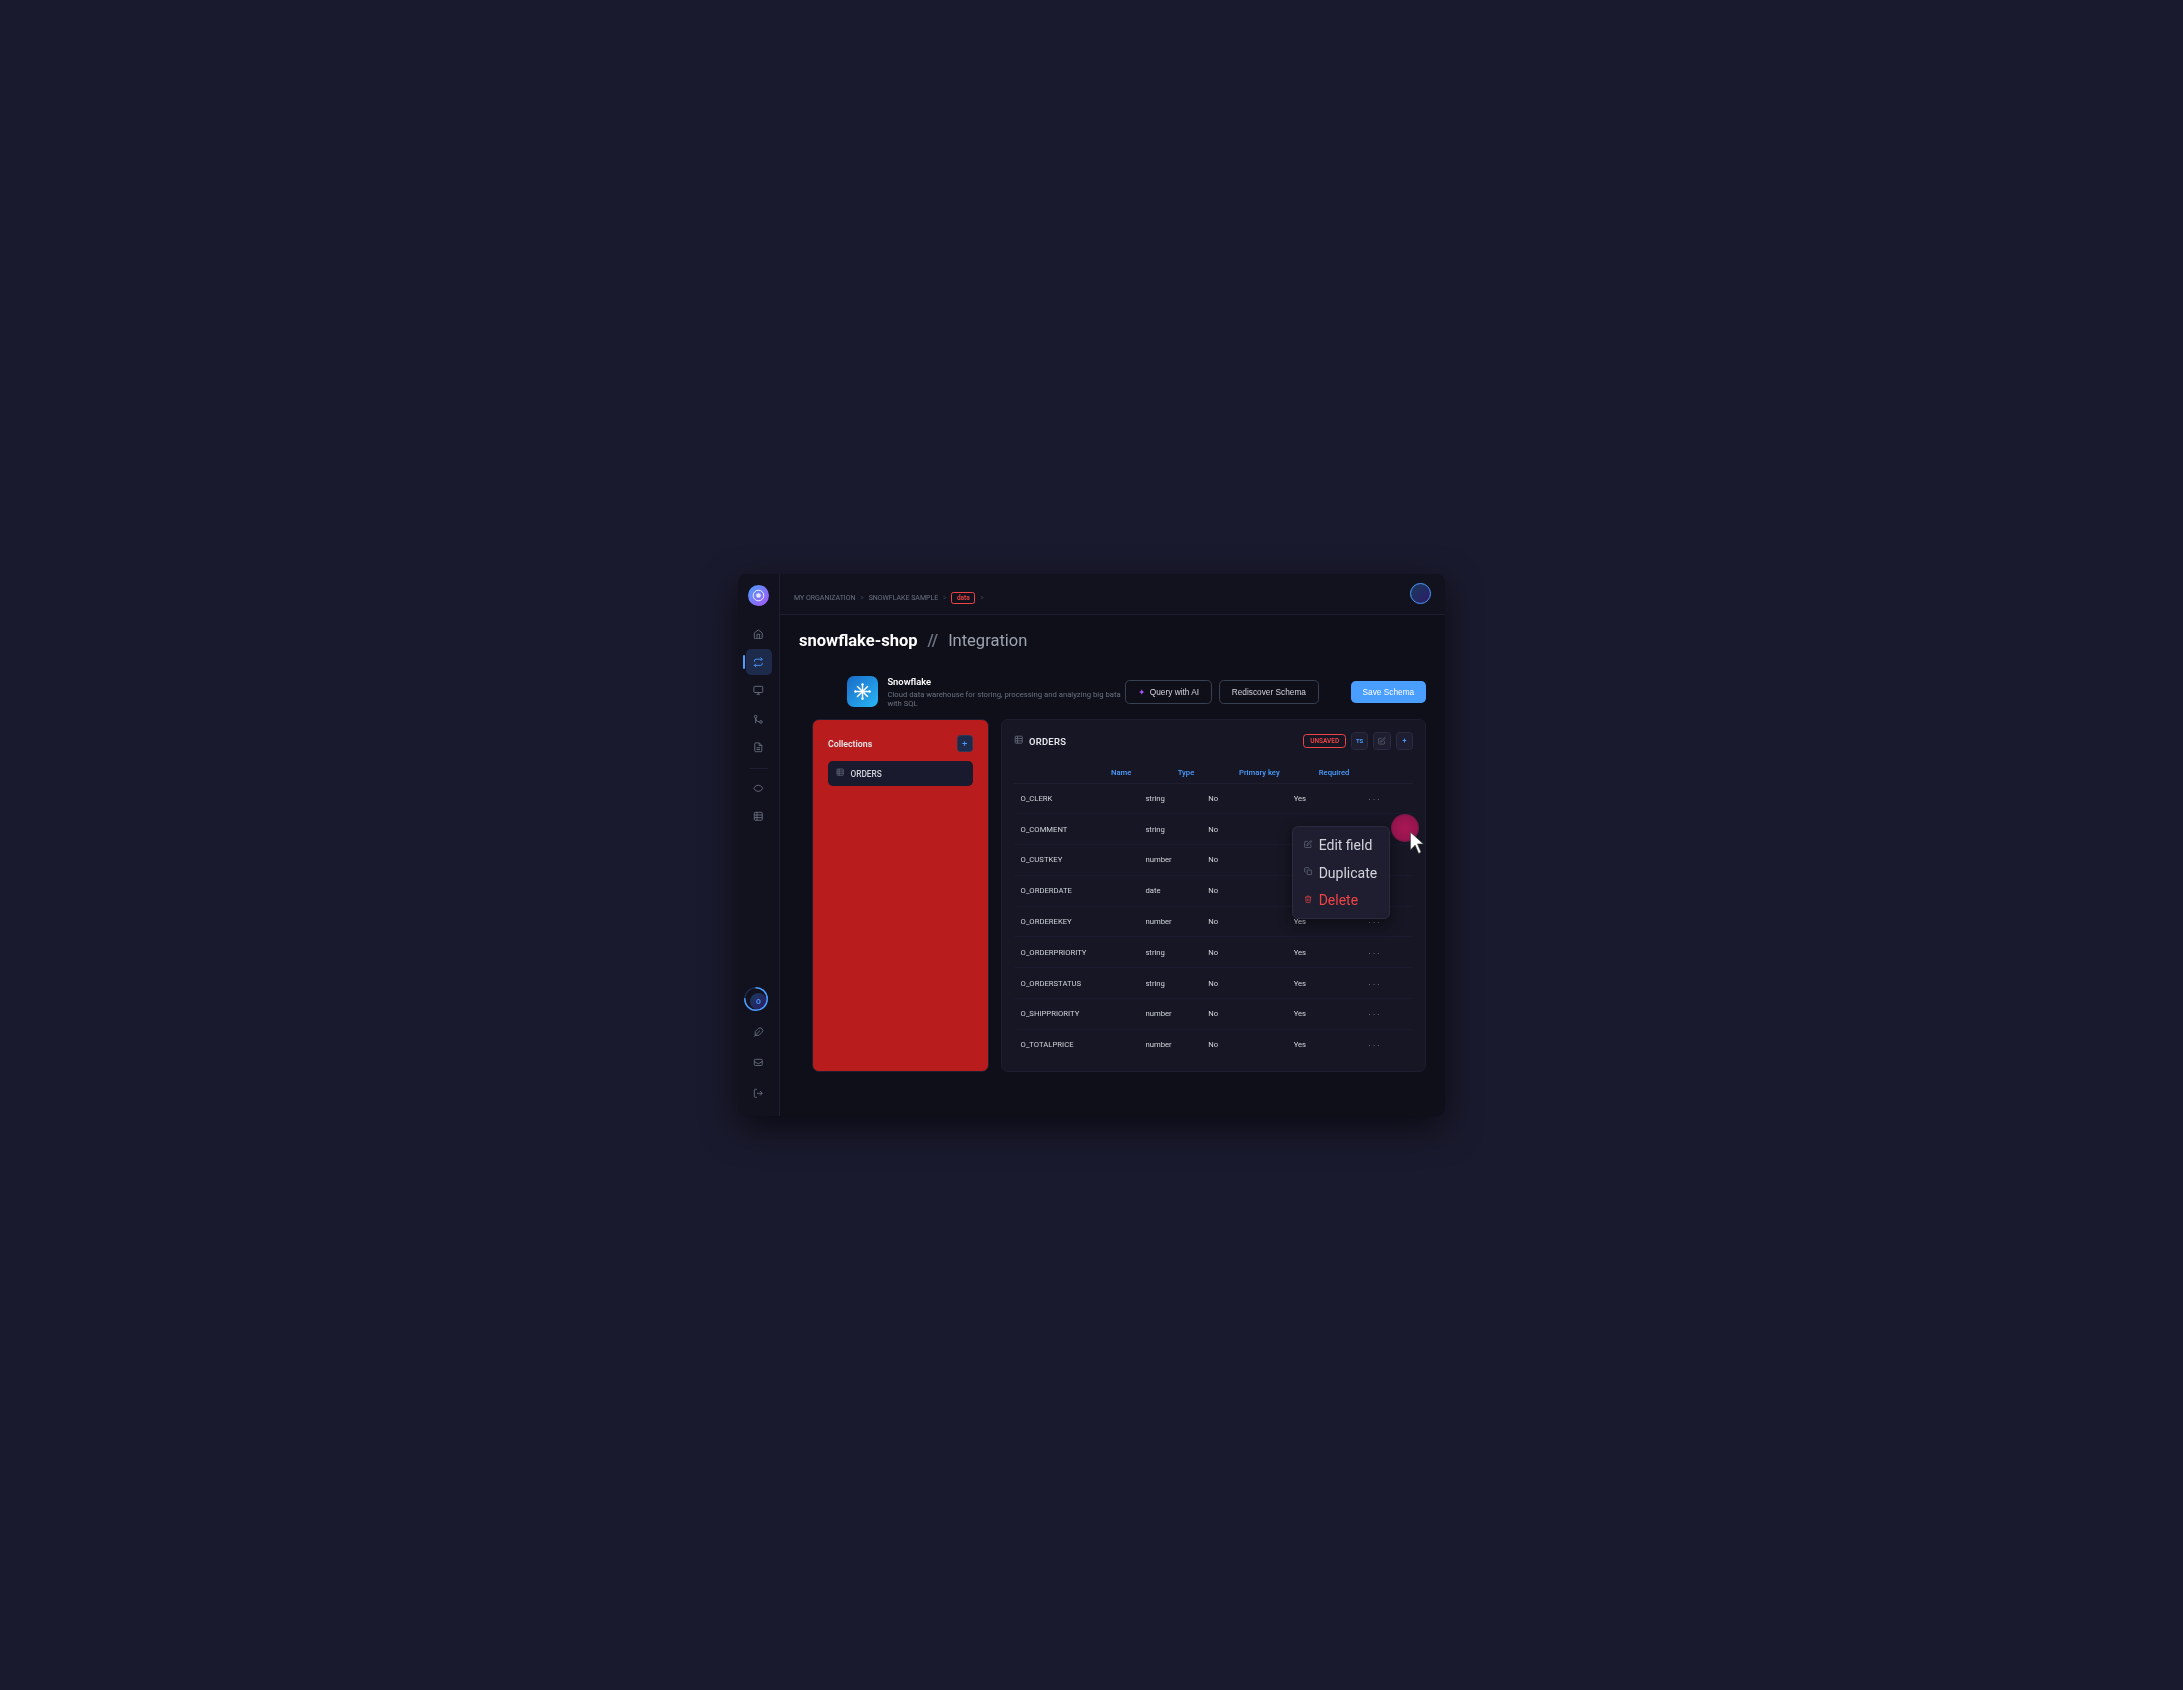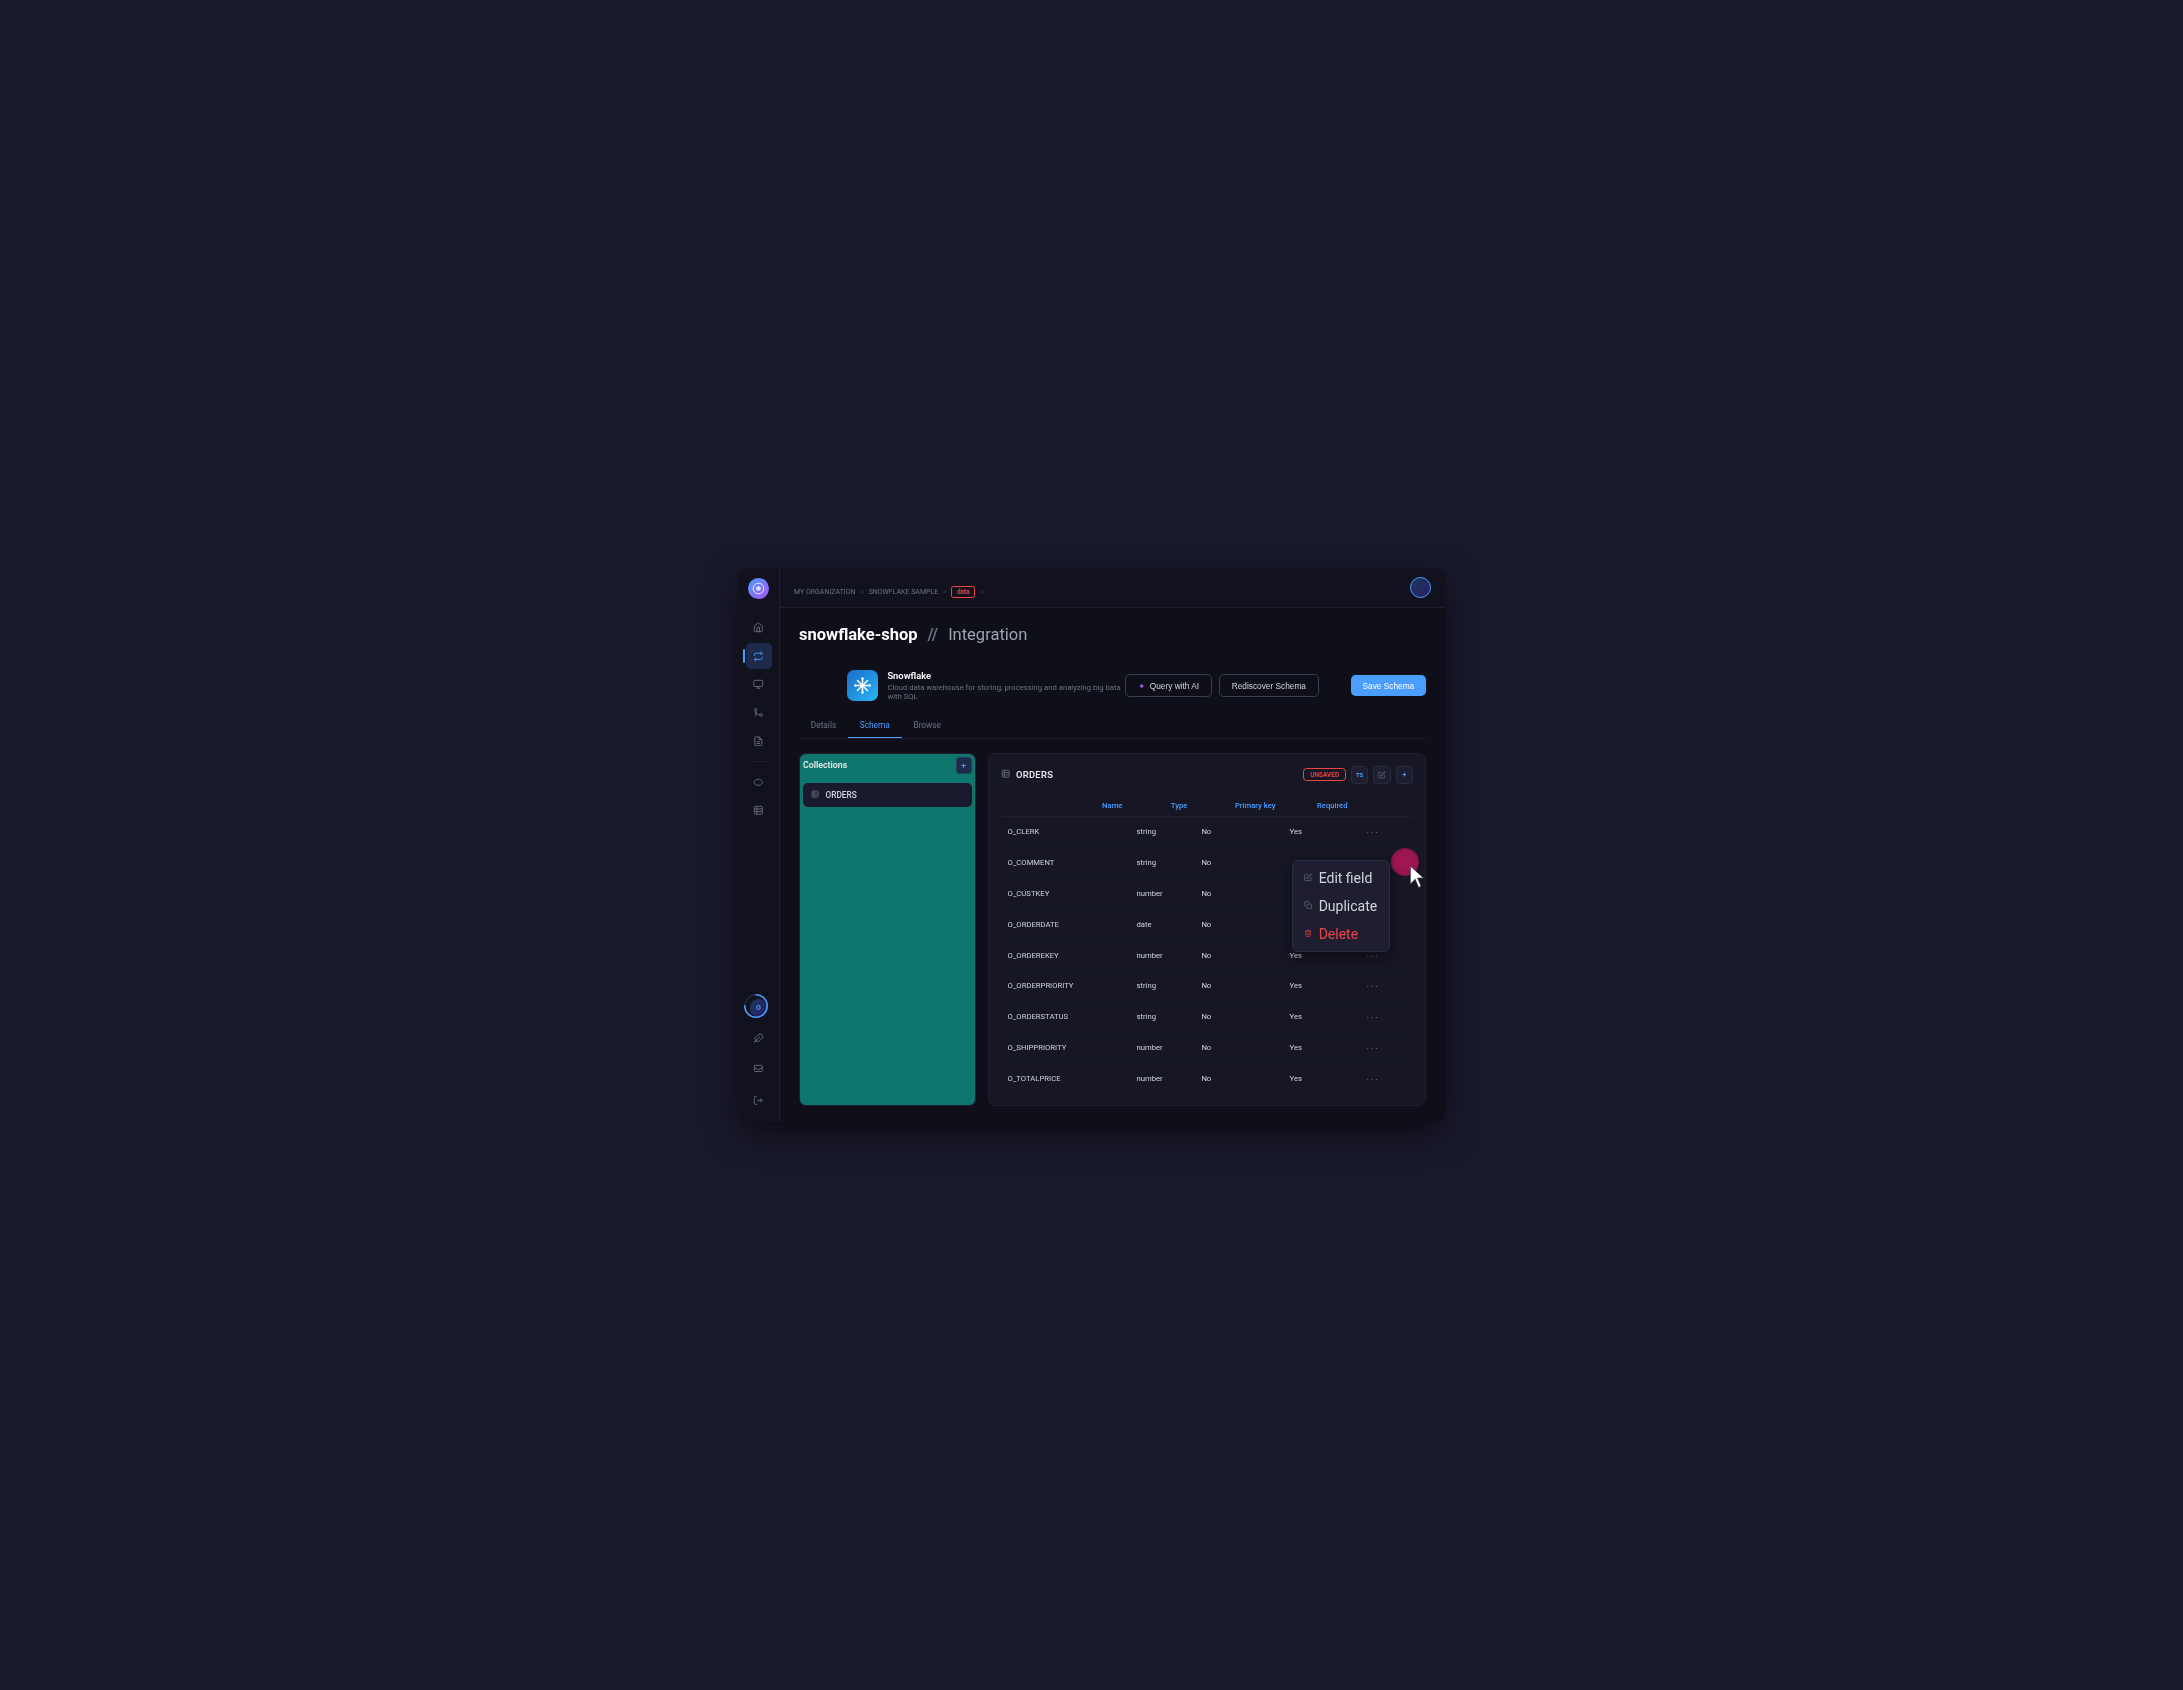--- a/index.html
+++ b/index.html
@@ -253,24 +253,25 @@
     }
     
     .schema-layout {
       display: flex;
       gap: 11.8px;
     }
     
     .collections-panel {
       width: 177px;
       flex-shrink: 0;
-      background: #0f766e;
+      background: #b91c1c;
       border-radius: 7px;
-      padding: 3px;
+      padding: 15px;
       border: 0.6px solid #1e1e30;
+      margin-left: 13px;
     }
     .collections-header {
       display: flex;
       align-items: center;
       justify-content: space-between;
       margin-bottom: 9.4px;
     }
     .collections-title {
       font-size: 8.8px;
       font-weight: 600;
@@ -584,25 +585,20 @@
           </button>
           <button class="btn btn-outline">
             <span>Rediscover Schema</span>
           </button>
           <button class="btn btn-primary">
             <span>Save Schema</span>
           </button>
         </div>
       </div>
 
-      <div class="tabs">
-        <div class="tab">Details</div>
-        <div class="tab active">Schema</div>
-        <div class="tab">Browse</div>
-      </div>
 
       <div class="schema-layout">
 
         <div class="collections-panel">
           <div class="collections-header">
             <span class="collections-title">Collections</span>
             <div class="add-btn">+</div>
           </div>
           <div class="collection-item">
             <span class="collection-icon">

